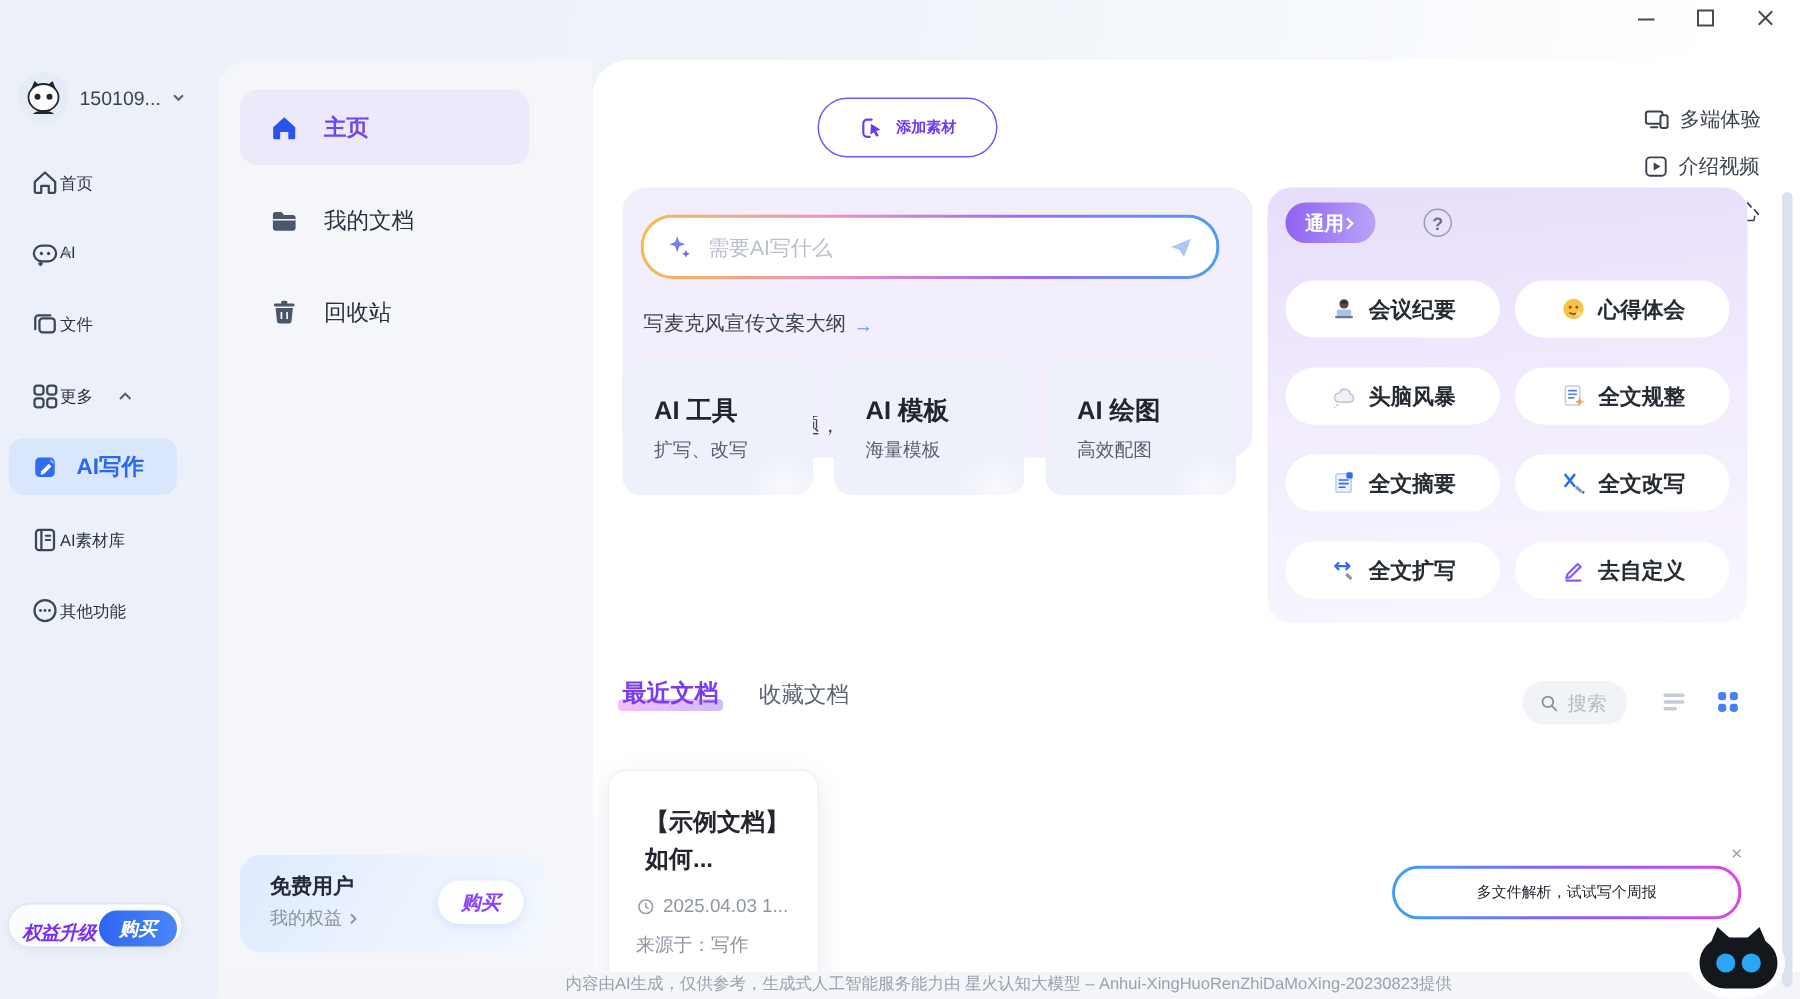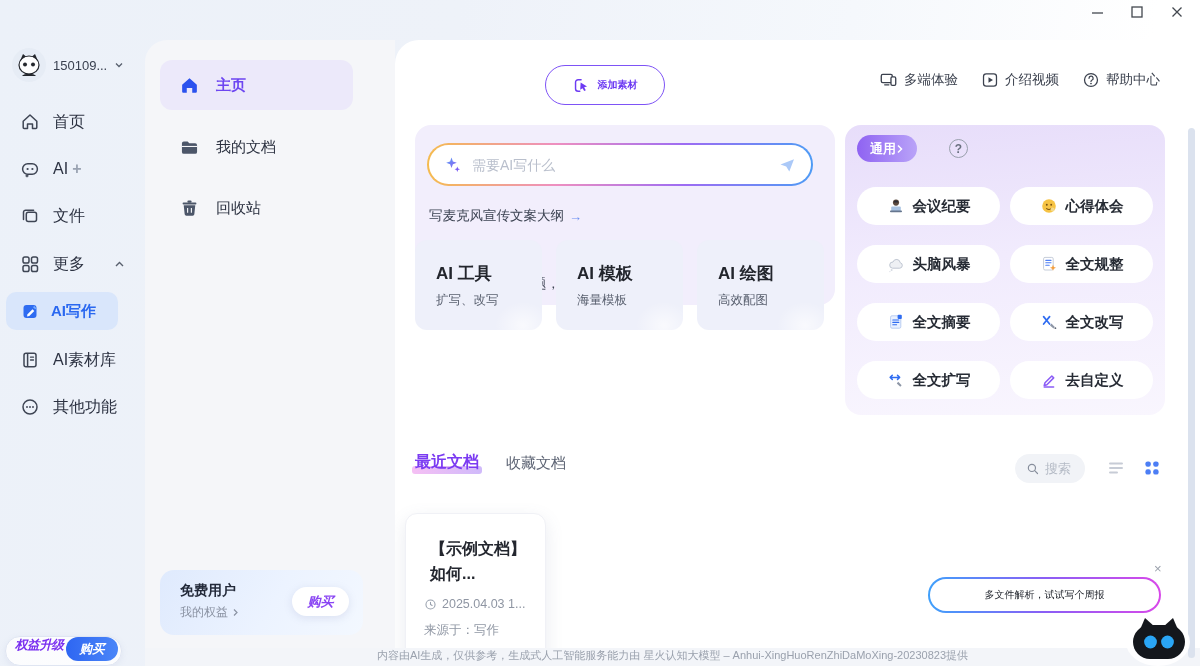--- a/index.html
+++ b/index.html
@@ -11,30 +11,30 @@
 
   
   .win-controls { position:absolute; top:2px; right:10px; display:flex; gap:14px; z-index:30; }
   .win-btn { width:26px; height:20px; display:flex; align-items:center; justify-content:center; color:#43484f; cursor:default; }
 
   
   .rail { position:absolute; left:0; top:0; width:145px; height:666px; z-index:5; }
   .rail-user { position:absolute; left:12px; top:48px; display:flex; align-items:center; gap:7px; }
   .avatar { width:34px; height:34px; border-radius:50%; background:#e9eef6; overflow:hidden; flex:none; }
   .user-name { font-size:13px; color:#3a4150; }
-  .rail-item { position:absolute; left:20px; display:flex; align-items:center; gap:13px; height:30px;
-               font-size:16px; color:#2c3242; cursor:default; }
+  .rail-item { position:absolute; left:20px; display:flex; align-items:center; height:30px;
+               font-size:11px; color:#2c3242; cursor:default; }
   .rail-item .lbl { font-weight:500; }
   .ai-suffix { color:#9aa3b2; margin-left:-9px; font-weight:700; }
   .rail-chev { margin-left:16px; color:#58606e; }
   .rail-active { position:absolute; left:6px; top:292px; width:112px; height:38px; border-radius:10px;
                  background:#d9e6fb; display:flex; align-items:center; gap:11px; padding-left:15px; }
   .rail-active .lbl { font-size:15px; font-weight:700; color:#2a68f0; }
-  .rail-upgrade { position:absolute; left:5px; top:636px; width:117px; height:30px; border-radius:16px;
-                  background:rgba(255,255,255,.8); border:1px solid #dfe5f2; display:flex; align-items:flex-start;
+  .rail-upgrade { position:absolute; left:5px; top:602px; width:117px; height:30px; border-radius:16px;
+                  background:rgba(255,255,255,.8); border:1px solid #dfe5f2; display:flex; align-items:flex-end;
                   box-shadow:0 2px 6px rgba(140,150,190,.12); }
   .upg-lbl { font-size:12.5px; font-weight:800; font-style:italic; color:#7a2ff0; padding-left:9px; letter-spacing:-.3px; }
   .upg-buy { position:absolute; right:3px; width:52px; height:24px; border-radius:13px;
              background:linear-gradient(90deg,#2e66f2,#4b86f8); color:#fff; font-size:12.5px; font-weight:800;
              font-style:italic; display:flex; align-items:center; justify-content:center; cursor:pointer; }
 
   
   .doc-sidebar { position:absolute; left:145px; top:40px; width:250px; height:626px; background:#f5f6f9;
                  border-top-left-radius:22px; z-index:4; }
   .ds-item { position:absolute; left:15px; width:193px; height:44px; display:flex; align-items:center; gap:16px;
@@ -51,21 +51,21 @@
 
   
   .main { position:absolute; left:395px; top:40px; width:790px; height:626px; background:#fff;
           border-top-left-radius:24px; z-index:3; }
   .btn-new { position:absolute; left:20px; top:25px; width:120px; height:40px; border-radius:21px; background:#7e53f6;
              display:flex; align-items:center; justify-content:center; gap:8px; color:#fff; font-size:15px;
              font-weight:700; cursor:pointer; }
   .btn-add { position:absolute; left:150px; top:25px; width:120px; height:40px; border-radius:21px; background:#fff;
              border:1.5px solid #7e53f6; display:flex; align-items:center; justify-content:center; gap:8px;
              color:#6d3bf3; font-size:10px; font-weight:700; cursor:pointer; }
-  .top-links { position:absolute; right:25px; top:30px; display:flex; gap:23px; }
+  .top-links { position:absolute; right:11px; top:30px; display:flex; gap:13px;flex-direction:column; }
   .top-link { display:flex; align-items:center; gap:6px; font-size:13.5px; color:#3b414e; cursor:pointer; }
 
   .composer { position:absolute; left:20px; top:85px; width:420px; height:180px; border-radius:16px; background:#f2eefc; }
   .ai-input-wrap { position:absolute; left:12px; top:18px; width:386px; height:43px; border-radius:22px;
                    border:2px solid transparent;
                    background:linear-gradient(#fff,#fff) padding-box,
                               linear-gradient(90deg,#f5bb4e,#ee8fc0,#9d6cf3,#4e9bf5) border-box;
                    display:flex; align-items:center; padding:0 14px; gap:9px; }
   .ai-input { flex:1; border:none; outline:none; font-size:14px; color:#3b4254; background:transparent;
               font-family:inherit; }

